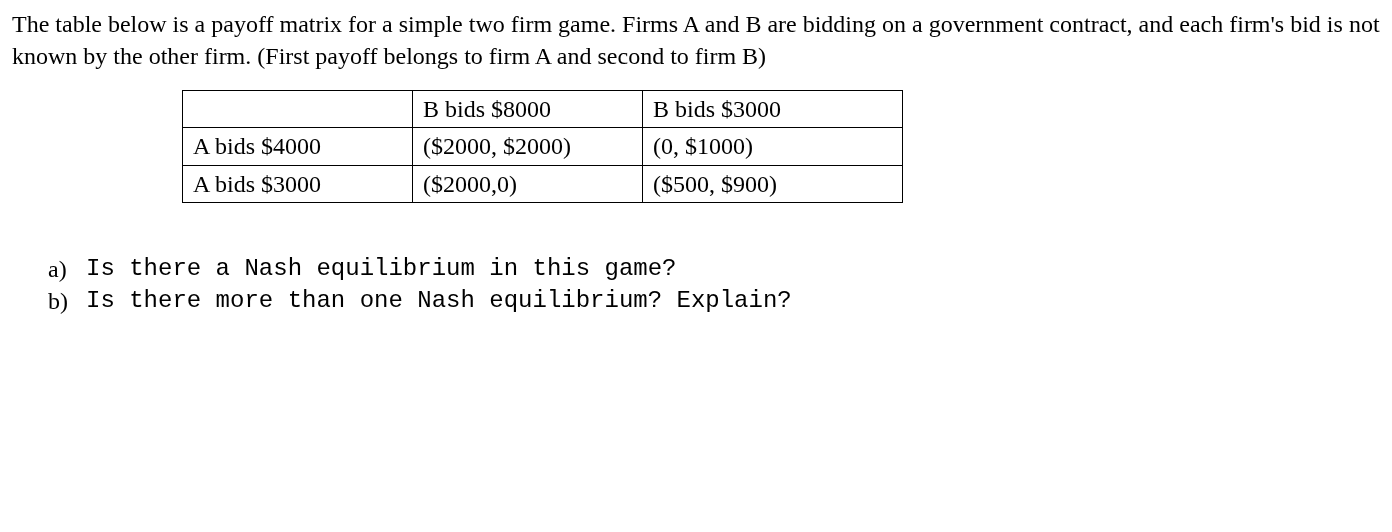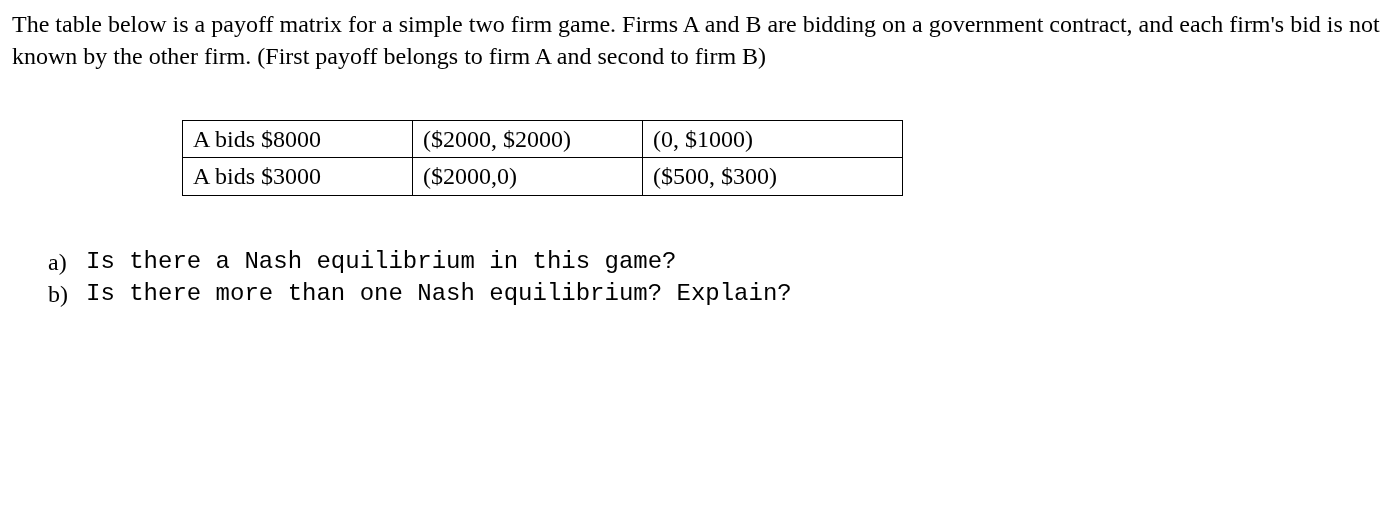--- a/index.html
+++ b/index.html
@@ -10,21 +10,21 @@
     body {
       font-family: 'Times New Roman', Times, serif;
       font-size: 24px;
       color: #000;
       background: #fff;
       padding: 8px 12px;
       width: 1392px;
       line-height: 1.35;
     }
     .intro {
-      margin-bottom: 47px;
+      margin-bottom: 17px;
     }
     .table-wrapper {
       margin-left: 170px;
       margin-bottom: 50px;
     }
     table {
       border-collapse: collapse;
     }
     td {
       border: 1.5px solid #000;
@@ -50,29 +50,34 @@
     }
   </style>
 </head>
 <body>
 
 <div class="intro">The table below is a payoff matrix for a simple two firm game. Firms A and B are bidding on a government contract, and each firm's bid is not known by the other firm. (First payoff belongs to firm A and second to firm B)</div>
 
 <div class="table-wrapper">
   <table>
     <tbody>
+        <tr>
+      <td class="col0"></td>
+      <td class="col1">B bids $8000</td>
+      <td class="col2">B bids $3000</td>
+    </tr>
     <tr>
-      <td class="col0">A bids $8000</td>
+      <td class="col0">A bids $4000</td>
       <td class="col1">($2000, $2000)</td>
       <td class="col2">(0, $1000)</td>
     </tr>
     <tr>
       <td class="col0">A bids $3000</td>
       <td class="col1">($2000,0)</td>
-      <td class="col2">($500, $300)</td>
+      <td class="col2">($500, $900)</td>
     </tr>
   </tbody>
     </table>
 </div>
 
 <div class="questions">
   <div class="q-row">
     <div class="q-letter">a)</div>
     <div class="q-text">Is there a Nash equilibrium in this game?</div>
   </div>

